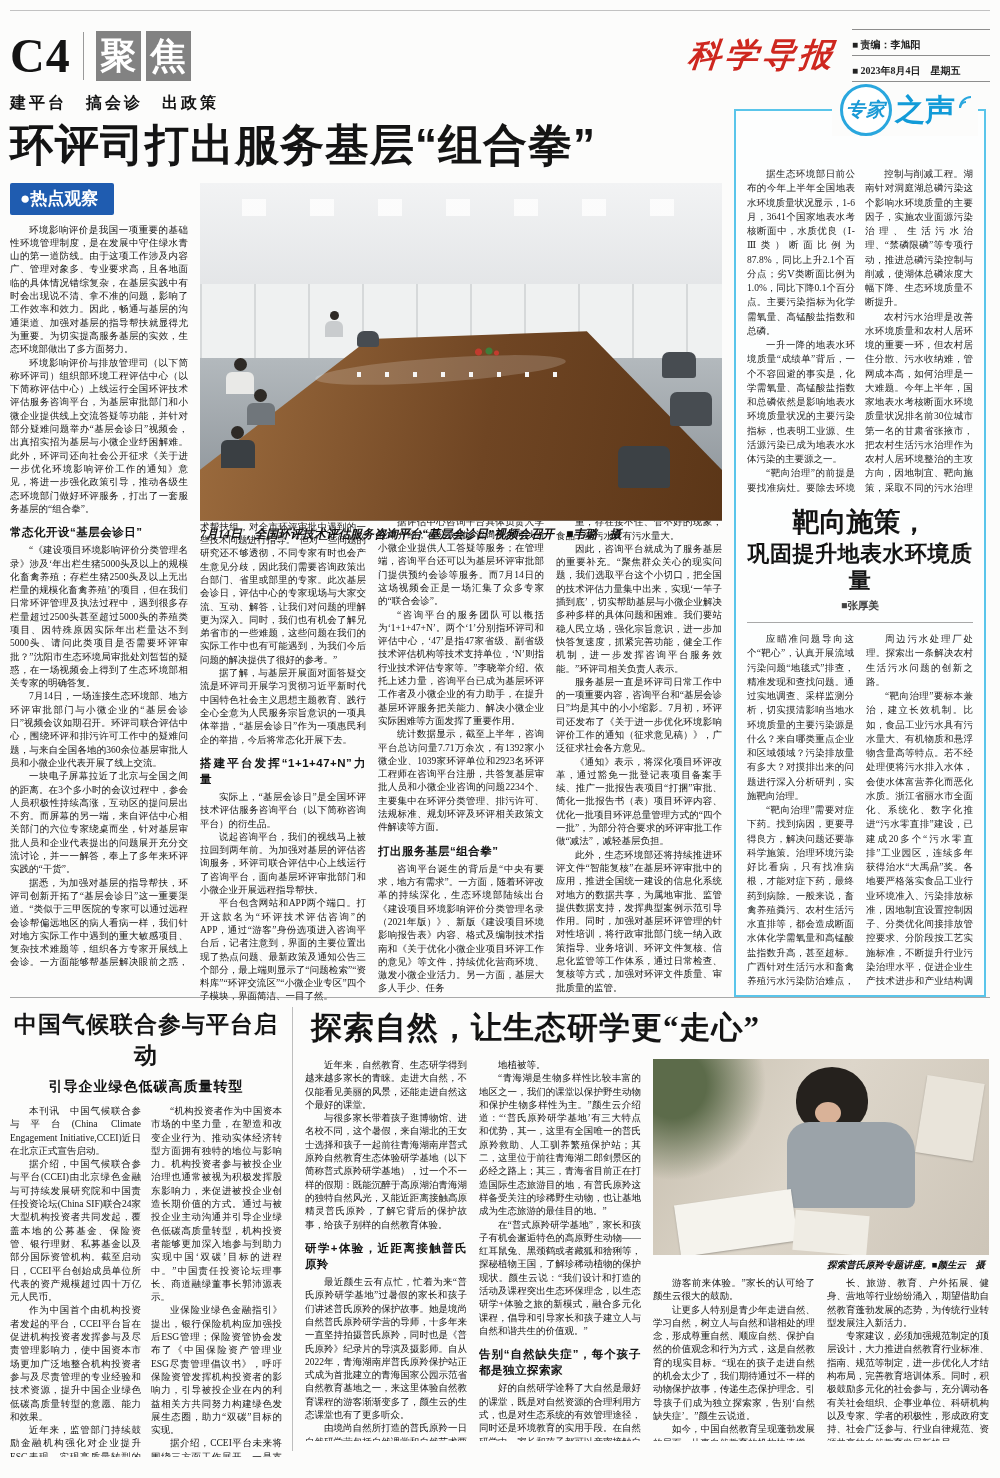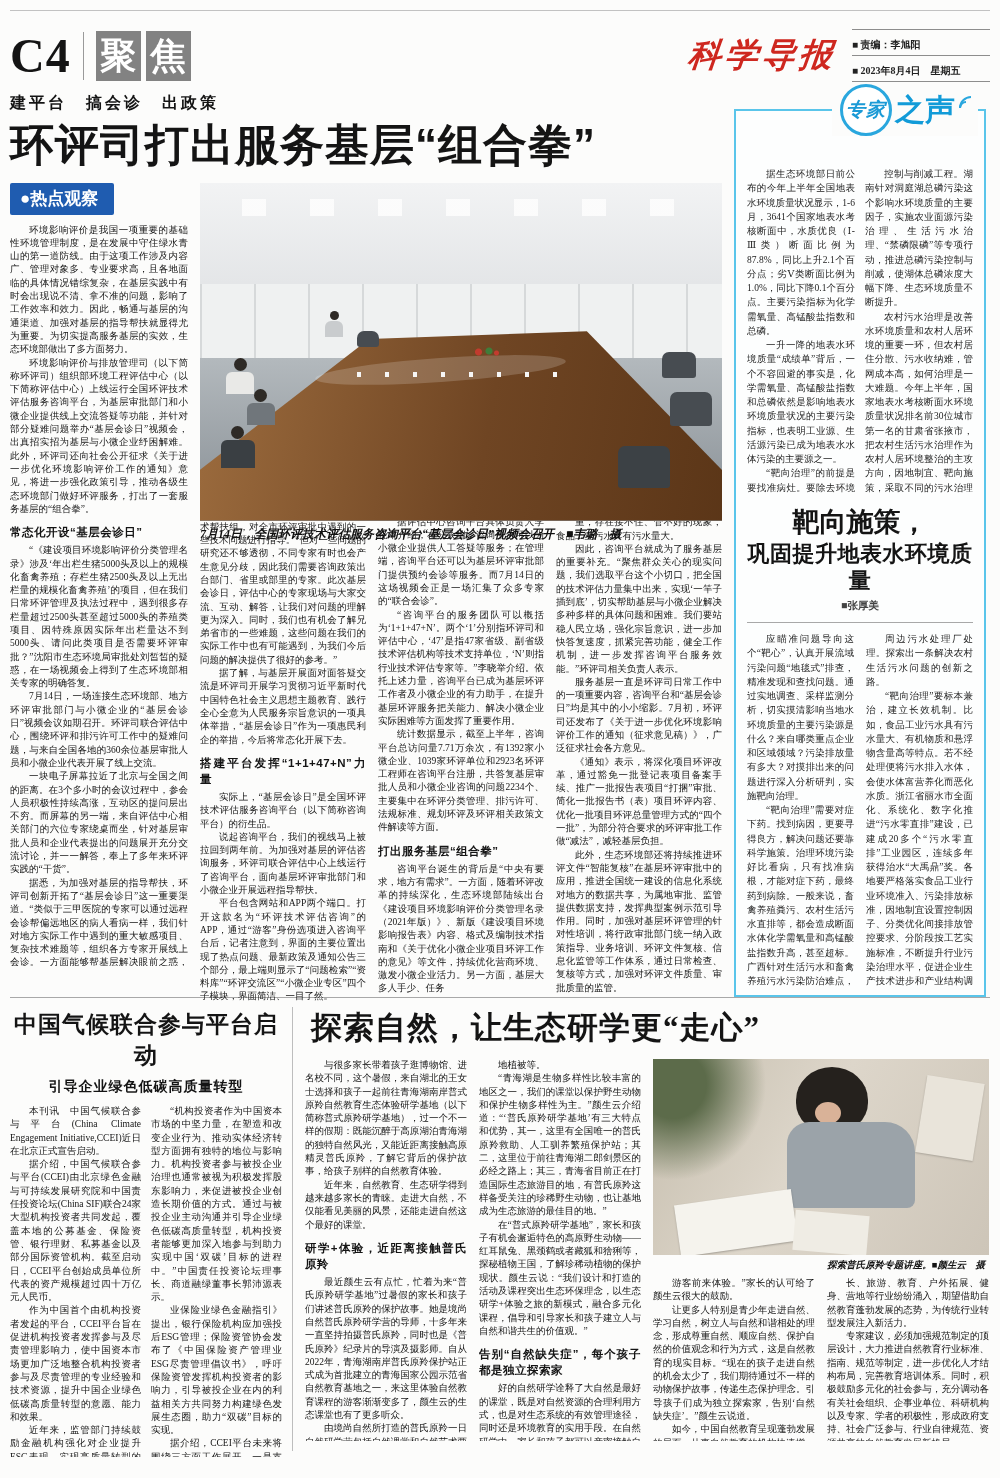--- a/index.html
+++ b/index.html
@@ -304,22 +304,22 @@
             <p>业保险业绿色金融指引》提出，银行保险机构应加强投后ESG管理；保险资管协会发布了《中国保险资产管理业ESG尽责管理倡议书》，呼吁保险资管发挥机构投资者的影响力，引导被投企业在内的利益相关方共同努力构建绿色发展生态圈，助力“双碳”目标的实现。</p>
             <p>据介绍，CCEI平台未来将围绕三方面工作展开，一是支持并促进被投企业制定和落实转型方案；二是研究制定推动企业转型的机构投资者参与方法学及指南；三是针对重点转型议题，组织机构投资者、专家学者、企业及其相关方开展专题性的企业转型能力建设活动等。（徐卫星）</p>
           </div>
       </div>
     </div>
 
     <div class="br">
       <div class="br-headline">探索自然，让生态研学更“走心”</div>
       <div class="br-cols">
         <div class="br-col col">
+            <p>近年来，自然教育、生态研学得到越来越多家长的青睐。走进大自然，不仅能看见美丽的风景，还能走进自然这个最好的课堂。</p>
             <p>与很多家长带着孩子逛博物馆、进名校不同，这个暑假，来自湖北的王女士选择和孩子一起前往青海湖南岸普式原羚自然教育生态体验研学基地（以下简称普式原羚研学基地），过一个不一样的假期：既能沉醉于高原湖泊青海湖的独特自然风光，又能近距离接触高原精灵普氏原羚，了解它背后的保护故事，给孩子别样的自然教育体验。</p>
-            <p>近年来，自然教育、生态研学得到越来越多家长的青睐。走进大自然，不仅能看见美丽的风景，还能走进自然这个最好的课堂。</p>
             <h4>研学+体验，近距离接触普氏原羚</h4>
             <p>最近颜生云有点忙，忙着为来“普氏原羚研学基地”过暑假的家长和孩子们讲述普氏原羚的保护故事。她是境尚自然普氏原羚研学营的导师，十多年来一直坚持拍摄普氏原羚，同时也是《普氏原羚》纪录片的导演及摄影师。自从2022年，青海湖南岸普氏原羚保护站正式成为首批建立的青海国家公园示范省自然教育基地之一，来这里体验自然教育课程的游客渐渐变多了，颜生云的生态课堂也有了更多听众。</p>
             <p>由境尚自然所打造的普氏原羚一日自然研学营包括自然课堂和自然艺术两大主题，其中有专题讲座课堂——探索普氏原羚及青海湖野生动物，以及观测实验——近距离接触普氏原羚、了解基</p>
           </div>
         <div class="br-col col">
             <p>地植被等。</p>
             <p>“青海湖是生物多样性比较丰富的地区之一，我们的课堂以保护野生动物和保护生物多样性为主。”颜生云介绍道：“‘普氏原羚研学基地’有三大特点和优势，其一，这里有全国唯一的普氏原羚救助、人工驯养繁殖保护站；其二，这里位于前往青海湖二郎剑景区的必经之路上；其三，青海省目前正在打造国际生态旅游目的地，有普氏原羚这样备受关注的珍稀野生动物，也让基地成为生态旅游的最佳目的地。”</p>
             <p>在“普式原羚研学基地”，家长和孩子有机会邂逅特色的高原野生动物——红耳鼠兔、黑颈鹤或者藏狐和猞猁等，探秘植物王国，了解珍稀动植物的保护现状。颜生云说：“我们设计和打造的活动及课程突出生态环保理念，以生态研学+体验之旅的新模式，融合多元化课程，倡导和引导家长和孩子建立人与自然和谐共生的价值观。”</p>
             <h4>告别“自然缺失症”，每个孩子都是独立探索家</h4>
             <p>好的自然研学诠释了大自然是最好的课堂，既是对自然资源的合理利用方式，也是对生态系统的有效管理途径，同时还是环境教育的实用手段。在自然研学中，家长和孩子都可以亲密接触自然、了解自然，进而树立正确的自然观。</p>

